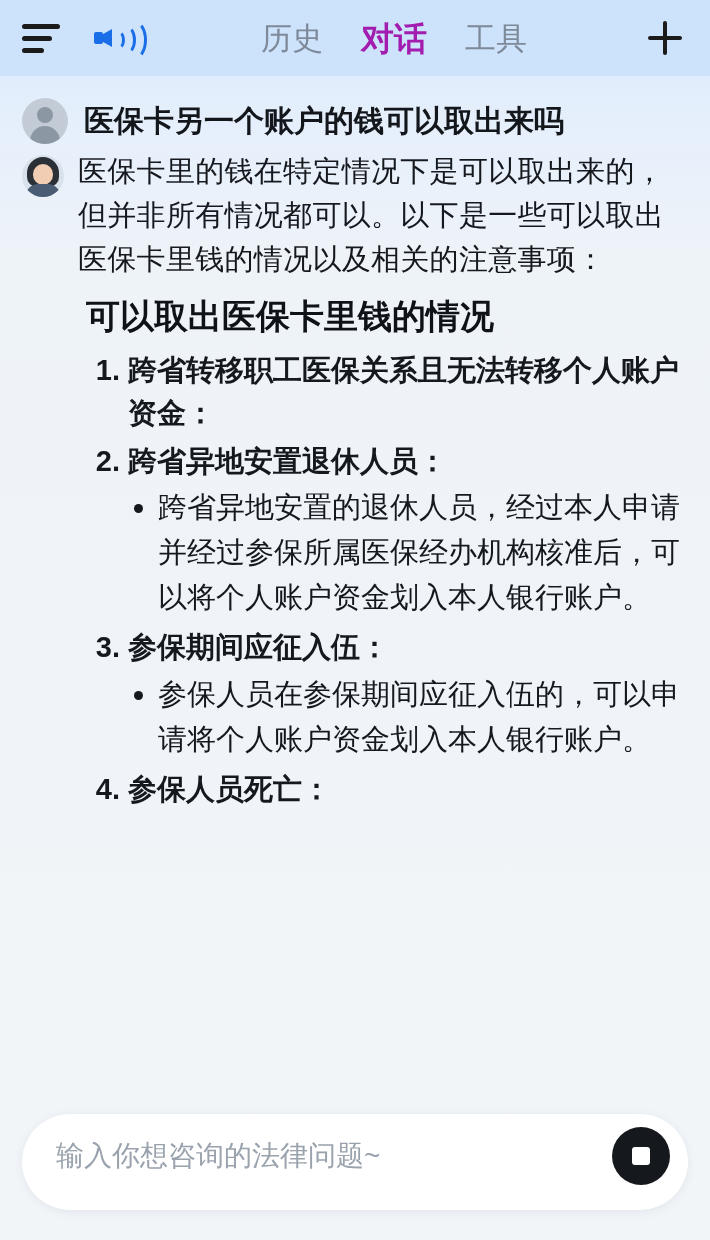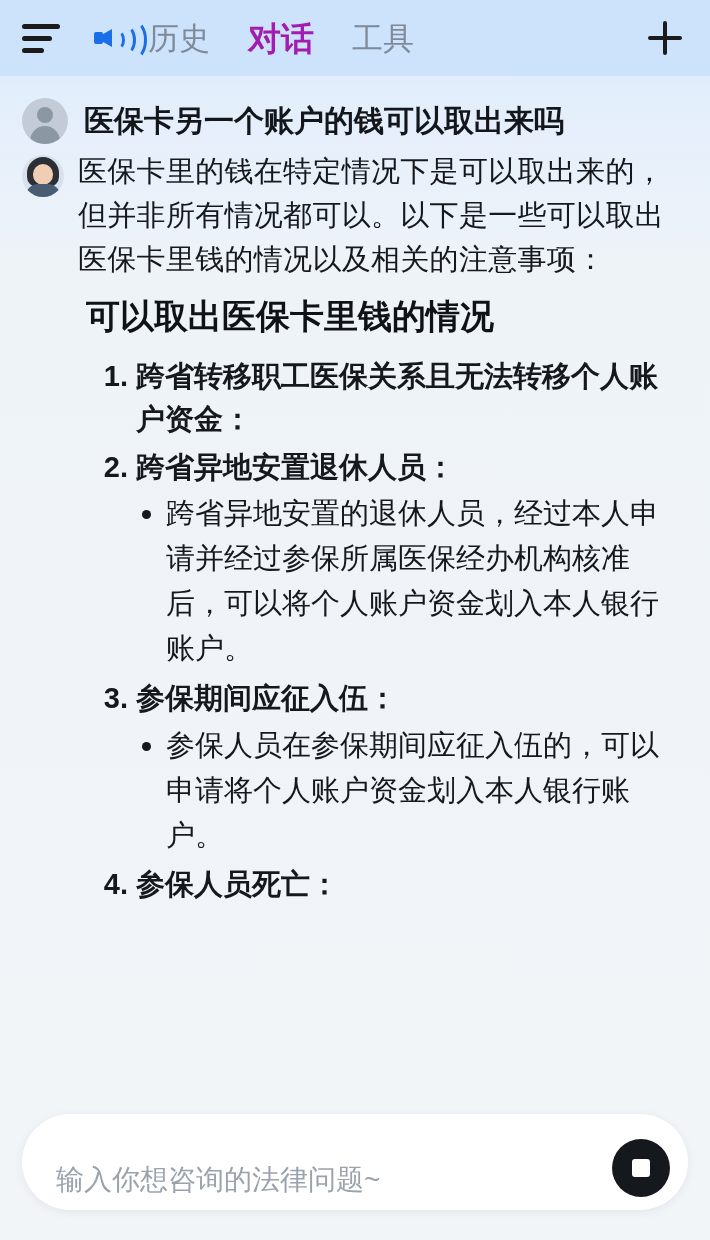--- a/index.html
+++ b/index.html
@@ -89,20 +89,21 @@
     border-radius: 50%;
   }
   .speaker-icon .w1 { left: 17px; top: 14px; width: 8px; height: 14px; }
   .speaker-icon .w2 { left: 22px; top: 9px; width: 14px; height: 24px; }
   .speaker-icon .w3 { left: 27px; top: 4px; width: 20px; height: 34px; }
 
   .tabs {
     flex: 1 1 auto;
     display: flex;
     align-items: center;
+    justify-content: center;
     gap: 34px;
   }
   .tab {
     font-size: 31px;
     color: #7e8a99;
     cursor: pointer;
     line-height: 1;
     padding: 4px 2px;
   }
   .tab.active {
@@ -221,21 +222,21 @@
     margin: 0 0 6px 0;
     letter-spacing: 0.3px;
   }
   .bot-content h3 {
     font-size: 34px;
     font-weight: bold;
     margin: 10px 0 6px 8px;
     color: #0f1317;
   }
   ol.steps {
-    margin: 12px;
+    margin: 4px;
     padding-left: 46px;
     list-style: decimal;
   }
   ol.steps > li {
     font-weight: bold;
     font-size: 29px;
     margin: 4px 0 2px 0;
     line-height: 1.5;
   }
   ul.sub {
@@ -264,21 +265,21 @@
   .inputbar {
     flex: 0 0 auto;
     padding: 16px 22px 30px 22px;
     box-sizing: border-box;
   }
   .input-wrap {
     height: 96px;
     border-radius: 48px;
     background: #ffffff;
     display: flex;
-    align-items: flex-end;
+    align-items: center;
     padding: 0 18px 13px 32px;
     box-sizing: border-box;
     box-shadow: 0 2px 10px rgba(40,60,90,0.08);
   }
   .input-field {
     flex: 1 1 auto;
     border: none;
     outline: none;
     font-size: 28px;
     color: #20242a;

